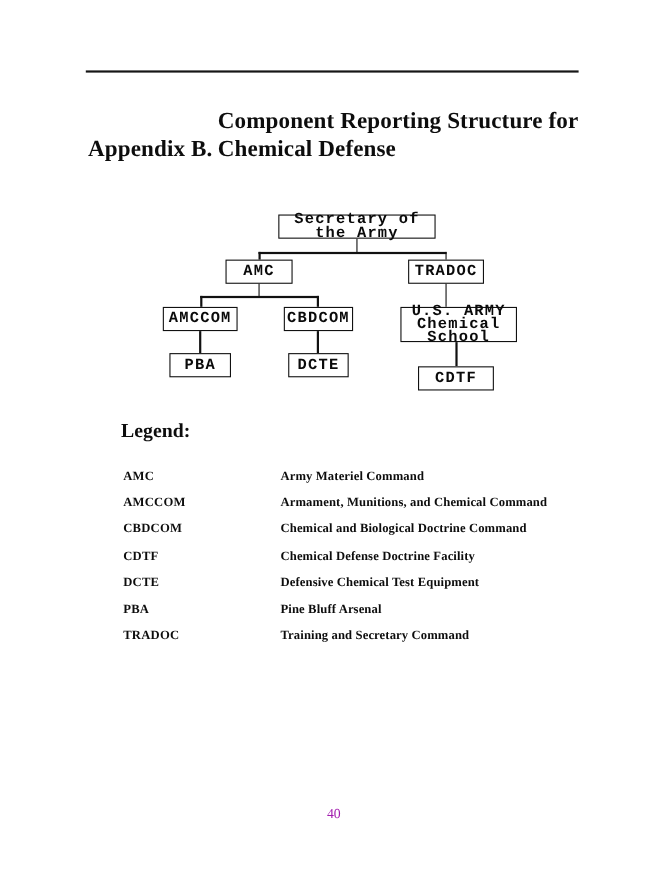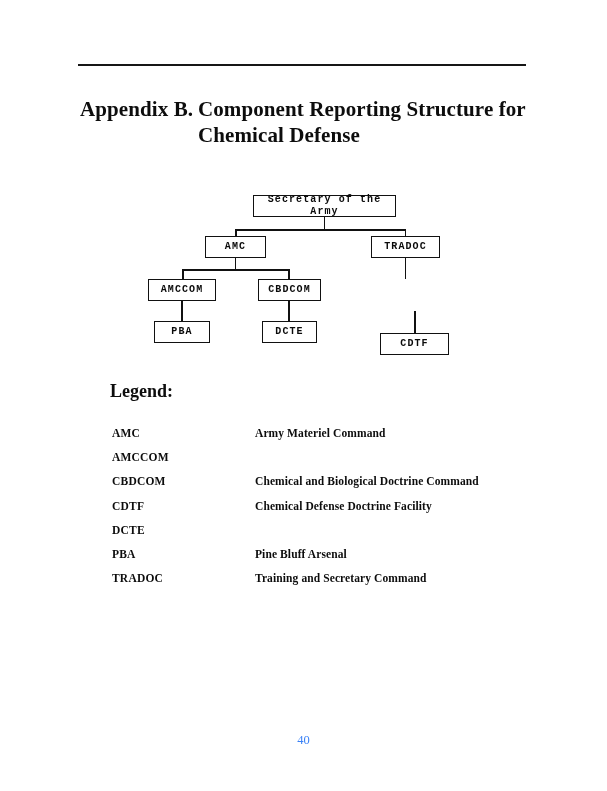--- a/index.html
+++ b/index.html
@@ -36,20 +36,21 @@
     font-family: "Liberation Serif", serif;
     font-weight: bold;
     font-size: 21px;
     line-height: 26px;
     letter-spacing: 0.1px;
   }
   #heading .appx {
     display: inline-block;
     width: 118px;
     vertical-align: top;
+    margin-top: 26px;
   }
   #heading .htext {
     display: inline-block;
     width: 330px;
     vertical-align: top;
   }
 
   
   #chart {
     position: absolute;
@@ -59,21 +60,21 @@
     height: 791px;
     pointer-events: none;
   }
   .node {
     position: absolute;
     box-sizing: border-box;
     border: 1.6px solid #111111;
     background: #ffffff;
     font-family: "Liberation Mono", monospace;
     font-weight: bold;
-    font-size: 10px;
+    font-size: 14px;
     letter-spacing: 1.1px;
     color: #0a0a0a;
     display: flex;
     align-items: center;
     justify-content: center;
     text-align: center;
     line-height: 12px;
     white-space: pre-line;
   }
   .conn {
@@ -118,21 +119,21 @@
 
   
   #page-number {
     position: absolute;
     left: 0;
     top: 733px;
     width: 607px;
     text-align: center;
     font-family: "Liberation Serif", serif;
     font-size: 12.5px;
-    color: #3b82f6;
+    color: #a21caf;
   }
 </style>
 </head>
 <body>
 
 <div id="page">
 
   <div id="top-rule"></div>
 
   <div id="heading">
@@ -153,50 +154,54 @@
 
     <div class="conn" style="left:234.7px; top:258px; width:1.6px; height:12px;"></div>
     <div class="conn" style="left:182px; top:269px; width:108px; height:1.6px;"></div>
     <div class="conn" style="left:182px; top:269px; width:1.6px; height:10px;"></div>
     <div class="conn" style="left:288.4px; top:269px; width:1.6px; height:10px;"></div>
 
     <div class="conn" style="left:404.5px; top:258px; width:1.6px; height:21px;"></div>
 
     <div class="node" style="left:148px; top:279px; width:68px; height:22px;">AMCCOM</div>
     <div class="node" style="left:258px; top:279px; width:63px; height:22px;">CBDCOM</div>
+    <div class="node" style="left:364px; top:279px; width:106px; height:32px;">U.S. ARMY
+Chemical School</div>
 
     <div class="conn" style="left:181.2px; top:301px; width:1.6px; height:20px;"></div>
     <div class="conn" style="left:288.4px; top:301px; width:1.6px; height:20px;"></div>
     <div class="conn" style="left:414px; top:311px; width:1.6px; height:22px;"></div>
 
     <div class="node" style="left:154px; top:321px; width:56px; height:22px;">PBA</div>
     <div class="node" style="left:262px; top:321px; width:55px; height:22px;">DCTE</div>
     <div class="node" style="left:380px; top:333px; width:69px; height:22px;">CDTF</div>
   </div>
 
   <div id="legend-title">Legend:</div>
 
   <div id="legend-table">
     <div class="legend-row">
       <div class="legend-abbr">AMC</div>
       <div class="legend-desc">Army Materiel Command</div>
     </div>
     <div class="legend-row">
       <div class="legend-abbr">AMCCOM</div>
+      <div class="legend-desc">Armament, Munitions, and Chemical  Command</div>
     </div>
     <div class="legend-row">
       <div class="legend-abbr">CBDCOM</div>
       <div class="legend-desc">Chemical and Biological Doctrine Command</div>
     </div>
     <div class="legend-row">
       <div class="legend-abbr">CDTF</div>
       <div class="legend-desc">Chemical Defense Doctrine Facility</div>
     </div>
     <div class="legend-row">
       <div class="legend-abbr">DCTE</div>
+      <div class="legend-desc">Defensive Chemical Test Equipment</div>
     </div>
     <div class="legend-row">
       <div class="legend-abbr">PBA</div>
       <div class="legend-desc">Pine Bluff Arsenal</div>
     </div>
     <div class="legend-row">
       <div class="legend-abbr">TRADOC</div>
       <div class="legend-desc">Training and Secretary Command</div>
     </div>
   </div>

